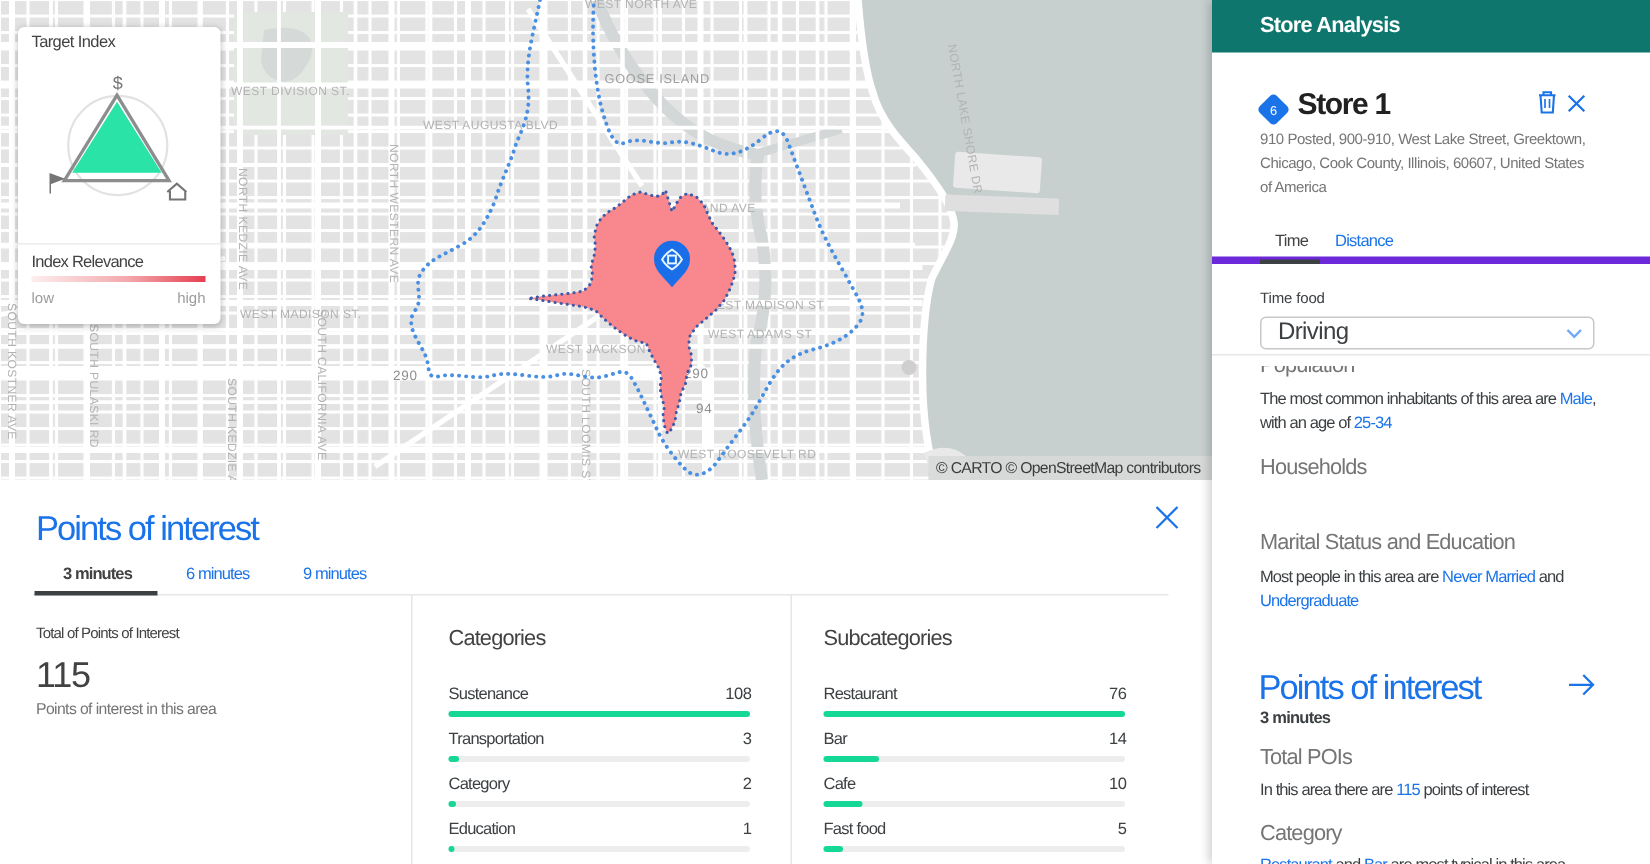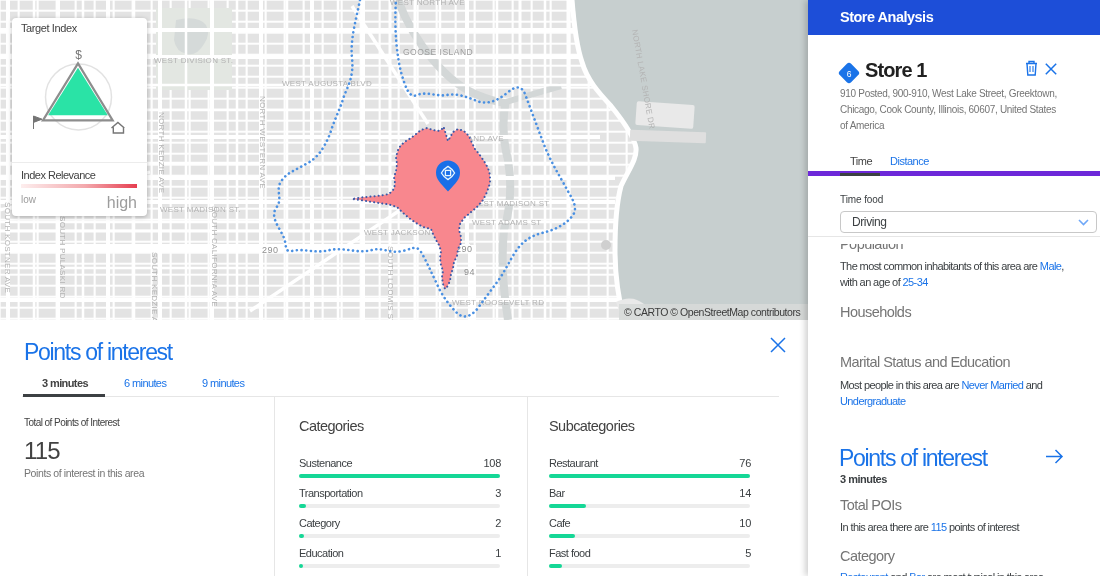--- a/index.html
+++ b/index.html
@@ -13,31 +13,31 @@
 .h17 { position:absolute; color:#757575; font-size:14.5px; letter-spacing:-0.55px; }
 .b11 { position:absolute; color:#3c4043; font-size:11px; letter-spacing:-0.6px; line-height:16px; }
 .lnk { color:#1a73e8; }
 
 #tcard { position:absolute; left:12px; top:18px; width:135px; height:198px; background:#fff; border-radius:4px; box-shadow:0 1px 4px rgba(0,0,0,0.25); z-index:15; }
 #tcard .title { position:absolute; left:9px; top:4px; font-size:11px; letter-spacing:-0.4px; color:#424242; }
 #tcard .sect { position:absolute; left:0; top:144px; width:135px; border-top:1px solid #ececec; }
 #tcard .ir { position:absolute; left:9px; top:151px; font-size:11px; letter-spacing:-0.5px; color:#424242; }
 #tcard .grad { position:absolute; left:9px; top:165.5px; width:116px; height:4.5px; background:linear-gradient(90deg,#fdeeee 0%, #f3a9ad 55%, #e63e50 100%); }
 #tcard .lo { position:absolute; left:9px; top:176px; font-size:10px; color:#9c9c9c; }
-#tcard .hi { position:absolute; right:10px; top:176px; font-size:16px; color:#9c9c9c; }
-
-#sbhead { position:absolute; left:0; top:0; width:292px; height:35px; background:#1d4ed8; color:#fff; font-size:14.5px; font-weight:bold; letter-spacing:-0.5px; line-height:35px; padding-left:32px; }
+#tcard .hi { position:absolute; right:10px; top:176px; font-size:10px; color:#9c9c9c; }
+
+#sbhead { position:absolute; left:0; top:0; width:292px; height:35px; background:#0f766e; color:#fff; font-size:14.5px; font-weight:bold; letter-spacing:-0.5px; line-height:35px; padding-left:32px; }
 #storeName { position:absolute; left:57px; top:58.5px; font-size:20px; font-weight:bold; letter-spacing:-0.9px; color:#212121; }
 #addr { position:absolute; left:32px; top:86px; width:224px; font-size:10px; letter-spacing:-0.3px; line-height:16px; color:#757575; }
 #stabs { position:absolute; left:0px; top:150px; width:292px; height:26px; border-bottom:5px solid #6d28d9; }
 #stabs .t1 { position:absolute; left:42px; top:5px; font-size:11px; letter-spacing:-0.5px; color:#424242; }
 #stabs .t2 { position:absolute; left:82px; top:5px; font-size:11px; letter-spacing:-0.5px; color:#1a73e8; }
 #stabs .ind { position:absolute; left:32px; top:23px; width:40px; height:3px; background:#3c4043; }
 #ttype { position:absolute; left:32px; top:194px; font-size:10px; letter-spacing:-0.1px; color:#3c4043; }
-#sel { position:absolute; left:32px; top:211px; width:257px; height:22px; border:1px solid #c8c8c8; border-radius:4px; font-size:12px; letter-spacing:-0.4px; color:#3c4043; line-height:20px; padding-left:11px; }
+#sel { position:absolute; left:32px; top:211px; width:223px; height:22px; border:1px solid #c8c8c8; border-radius:4px; font-size:16px; letter-spacing:-0.4px; color:#3c4043; line-height:20px; padding-left:11px; }
 #sel svg { position:absolute; right:7px; top:7px; }
 #scut { position:absolute; left:0; top:236px; width:292px; border-top:1px solid #e6e6e6; }
 #poih { position:absolute; left:31px; top:445px; font-size:23px; letter-spacing:-1.3px; color:#1a73e8; }
 #poiarrow { position:absolute; left:237px; top:449px; }
 
 #pclose { position:absolute; left:770px; top:17px; }
 #ptitle { position:absolute; left:24px; top:19px; font-size:23px; letter-spacing:-1.3px; color:#1a73e8; }
 #ptabs { position:absolute; left:0px; top:54px; width:780px; height:23px; }
 #ptabs .line { position:absolute; left:22px; top:22px; width:757px; height:1px; background:#e6e6e6; }
 #ptabs .ind { position:absolute; left:23px; top:20px; width:82px; height:3px; background:#3c4043; }

